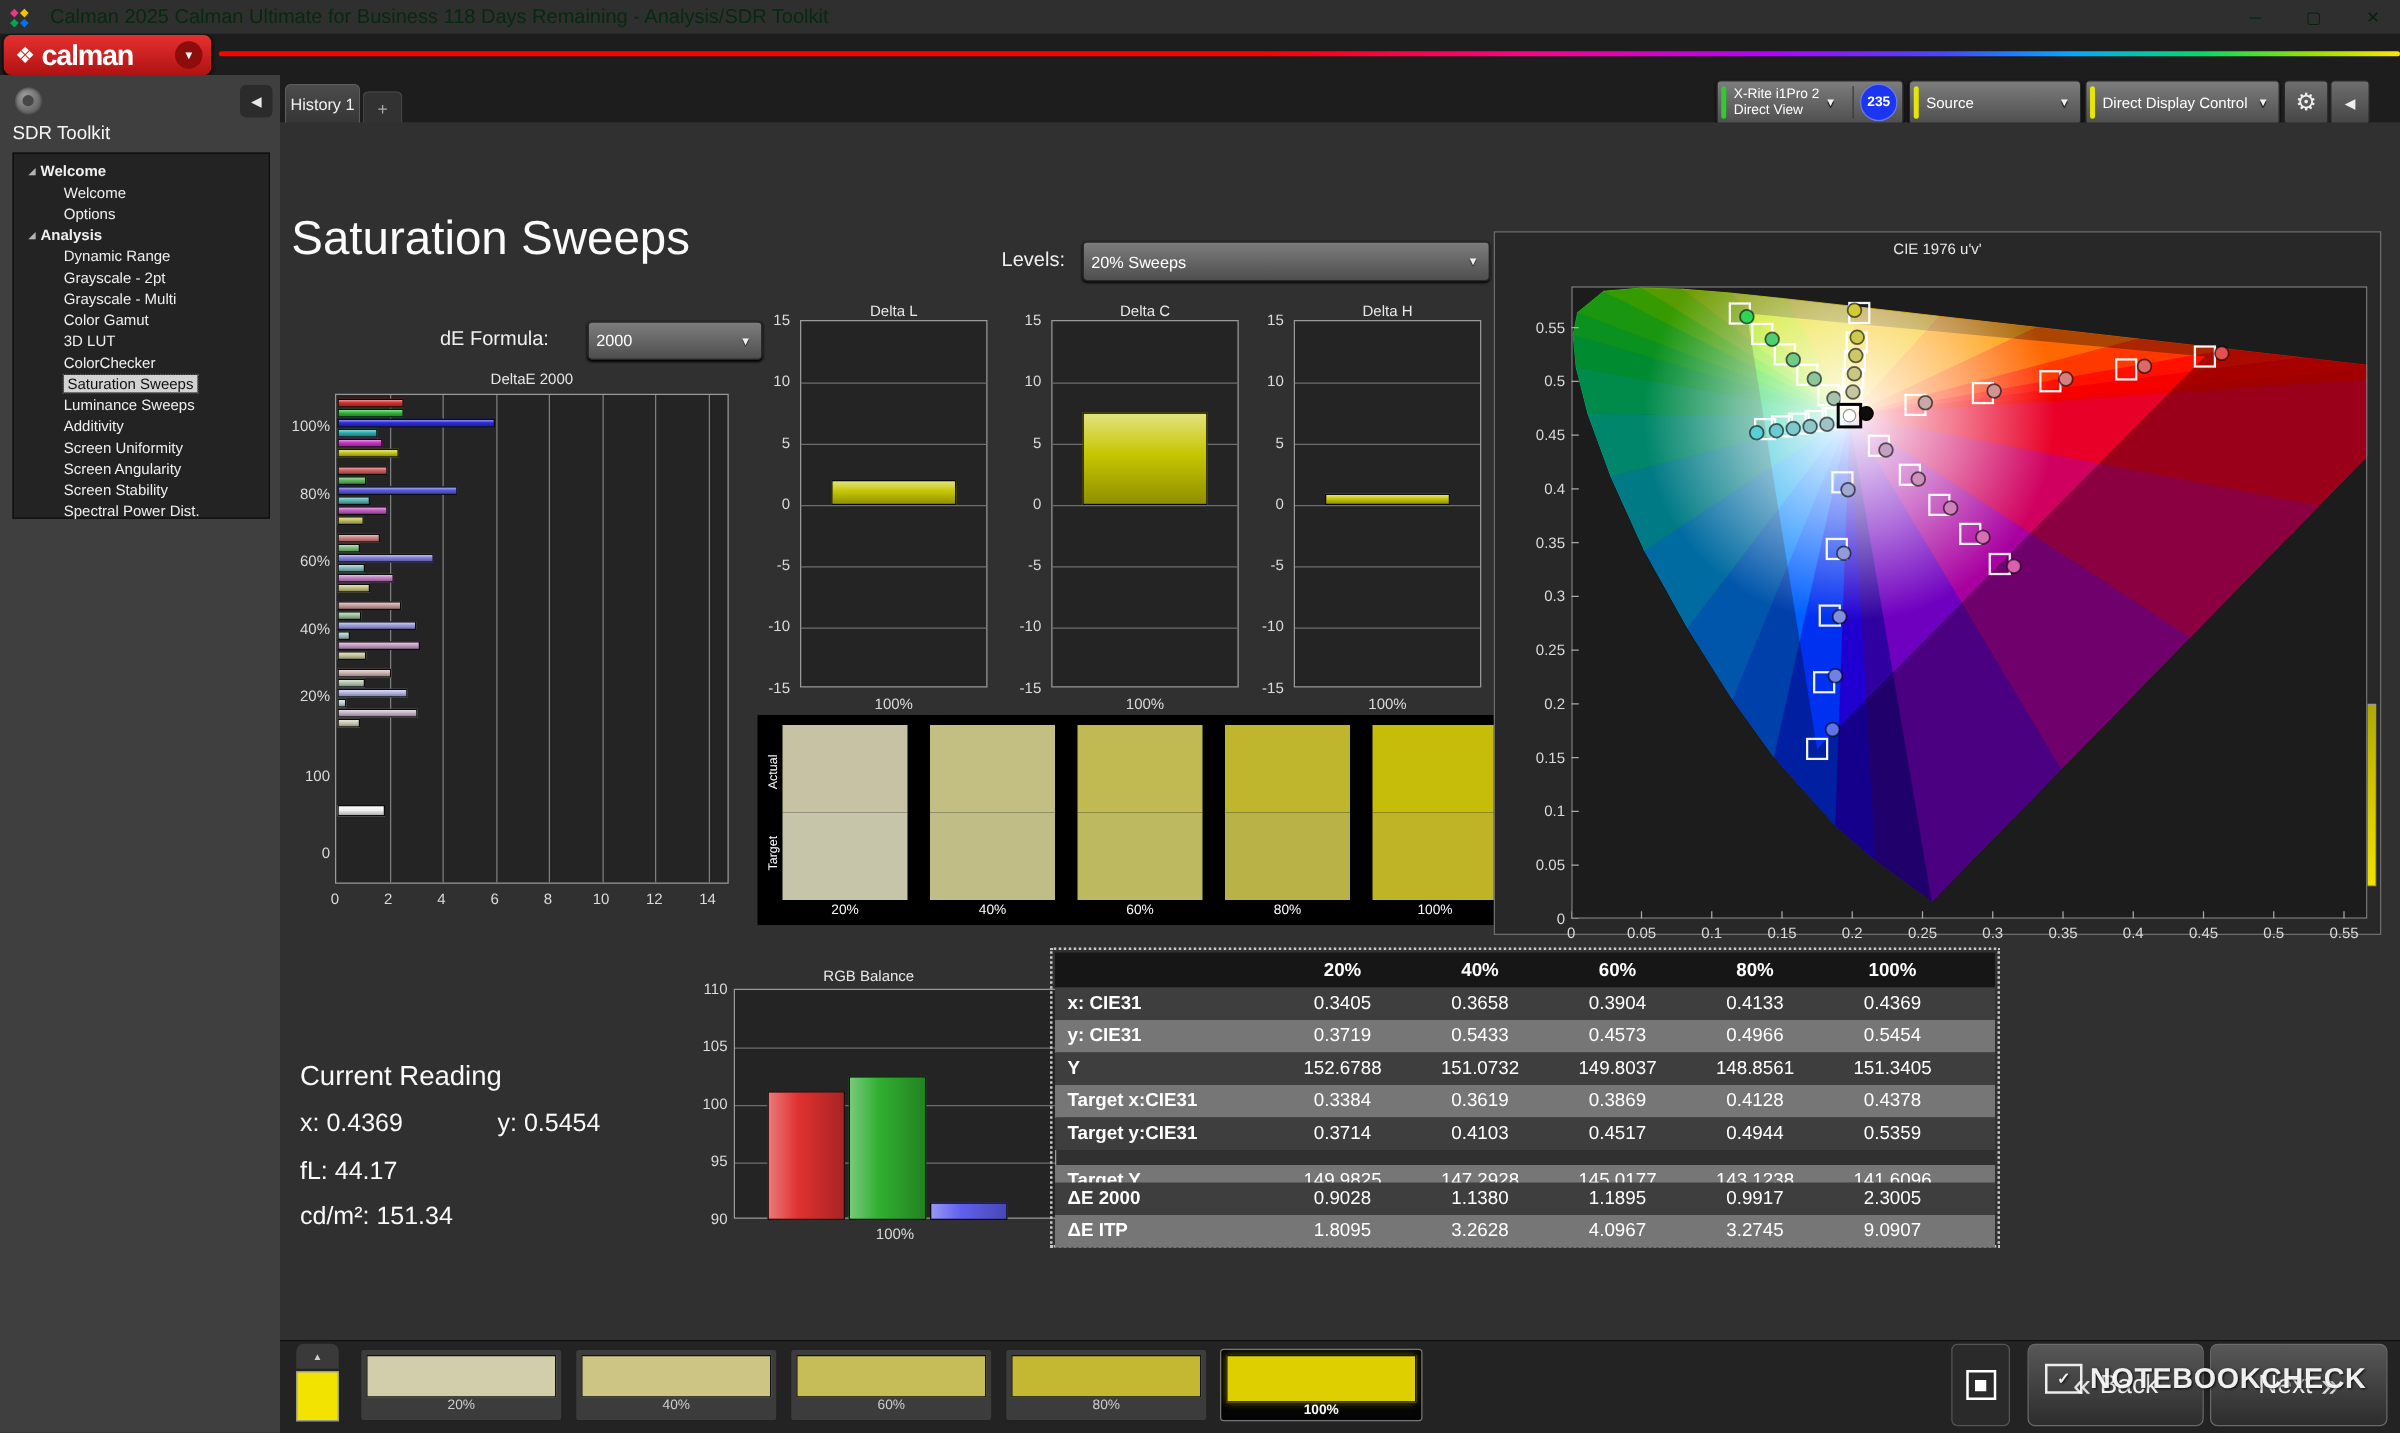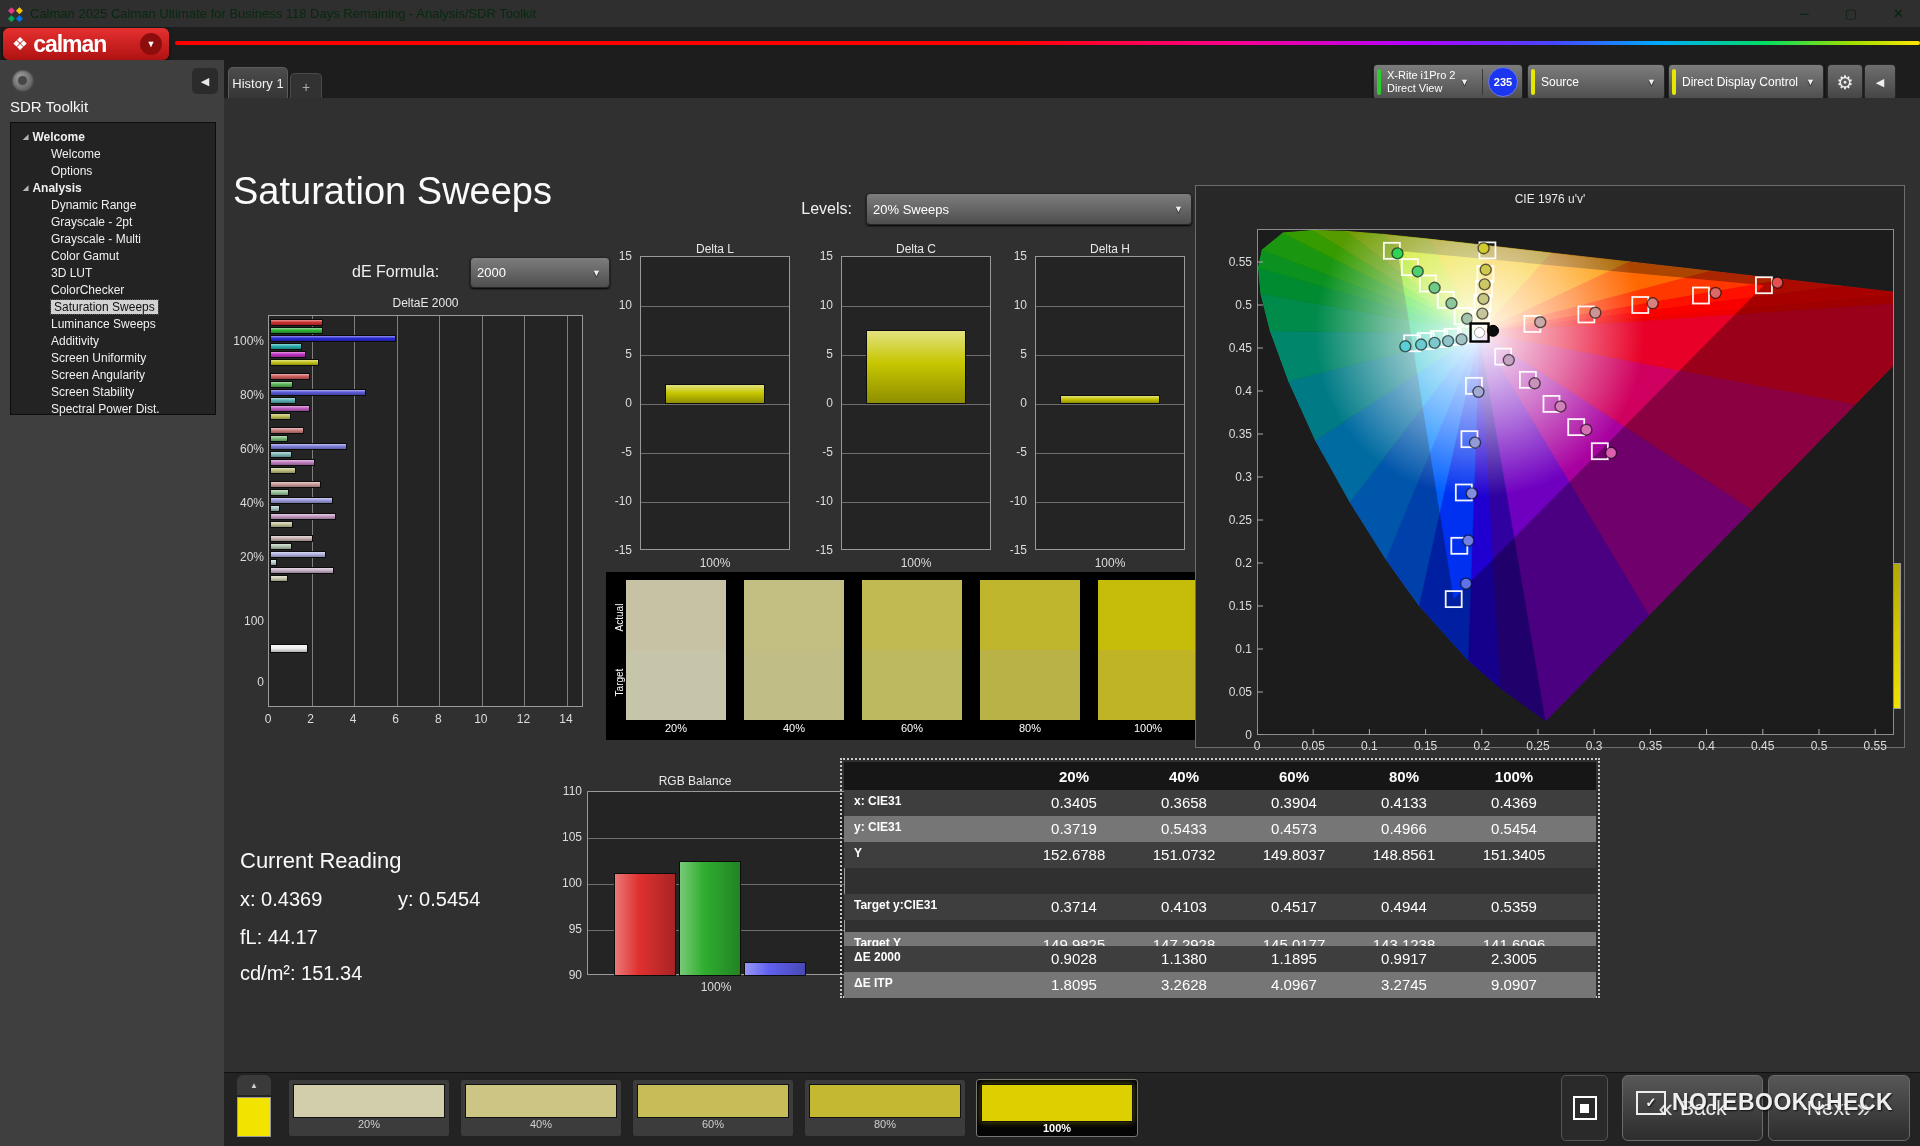--- a/index.html
+++ b/index.html
@@ -1,19 +1,19 @@
 <!DOCTYPE html>
 <html><head>
 <meta charset="utf-8">
 <style>
   html,body{margin:0;padding:0;background:#2f2f2f;width:1920px;height:1146px;overflow:hidden;
     font-family:"Liberation Sans",sans-serif;color:#eee;-webkit-font-smoothing:antialiased}
   
   .titlebar{position:absolute;left:0;top:0;width:1920px;height:27px;display:flex;align-items:center}
-  .titlebar .ttext{font-size:13px;color:#06290f;margin-left:6px;font-weight:400}
+  .titlebar .ttext{font-size:16px;color:#06290f;margin-left:16px;font-weight:400}
   .appicon{width:16px;height:16px;margin-left:8px;display:grid;grid-template-columns:8px 8px;line-height:8px;font-size:9px}
   .winbtns{margin-left:auto;margin-right:16px;display:flex;gap:36px;color:#03240c;font-size:13px}
   .winbtns span{cursor:default}
   
   .header-bg{position:absolute;left:0;top:27px;width:1920px;height:71px;background:#1d1d1d}
   .logo-btn{position:absolute;left:3px;top:28px;width:166px;height:32px;border-radius:6px;
     background:linear-gradient(#e63030,#b01212);display:flex;align-items:center;box-shadow:0 1px 3px #000}
   .logo-btn .dia{color:#fff;font-size:18px;margin-left:9px}
   .logo-btn .word{color:#fff;font-size:23px;font-weight:700;letter-spacing:-1px;margin-left:5px}
   .logo-btn .drop{margin-left:auto;margin-right:7px;width:22px;height:22px;border-radius:50%;
@@ -77,21 +77,21 @@
     background:linear-gradient(150deg,#7d8a06 0%,#a8a400 40%,#d2c400 70%,#f2e200 100%)}
   .inset .sq{position:absolute;left:105px;top:72px;width:14px;height:14px;border:2px solid #fff}
   .inset .dot{position:absolute;left:98px;top:42px;width:11px;height:11px;border-radius:50%;background:#ead800;border:1px solid #444}
   
   .sumline{position:absolute;font-size:24px;color:#fafafa;width:340px;text-align:center}
   .curline{position:absolute;font-size:20px;color:#fafafa}
   
   .table-box{position:absolute;left:616px;top:660px;width:760px;height:240px;border:2px dotted #c8c8c8;box-sizing:border-box}
   .t-row{position:absolute;left:2px;width:752px;height:26px}
   .t-row.dark{background:#3e3e3e}.t-row.light{background:#767676}
-  .t-label{position:absolute;left:10px;top:4px;font-size:12px;font-weight:700;color:#fff;white-space:nowrap}
+  .t-label{position:absolute;left:10px;top:4px;font-size:15px;font-weight:700;color:#fff;white-space:nowrap}
   .t-val{position:absolute;top:4px;width:110px;font-size:15px;color:#fff;text-align:center}
   .t-head{position:absolute;left:2px;top:2px;width:752px;height:28px;background:#161616}
   .t-head .t-val{font-weight:700;top:6px}
   
   .bottombar{position:absolute;left:224px;top:1072px;width:1696px;height:74px;background:#232323;border-top:1px solid #101010}
   .uptab{position:absolute;left:13px;top:2px;width:34px;height:20px;background:#3a3a3a;border-radius:6px 6px 0 0;
     color:#cfcfcf;font-size:8px;display:flex;align-items:center;justify-content:center}
   .ysq{position:absolute;left:13px;top:24px;width:32px;height:38px;background:#f2e400;border:1px solid #9a9a9a}
   .bswatch{position:absolute;top:6px;width:160px;height:56px;background:#3c3c3c;border-radius:3px;border:1px solid #222}
   .bswatch .sw{position:absolute;left:4px;top:4px;width:150px;height:32px;border:1px solid #111}
@@ -622,20 +622,28 @@
         <div class="t-val" style="left: 615px;">0.5454</div>
       </div>
       <div class="t-row dark" style="top: 82px;">
         <div class="t-label">Y</div>
         <div class="t-val" style="left: 175px;">152.6788</div>
         <div class="t-val" style="left: 285px;">151.0732</div>
         <div class="t-val" style="left: 395px;">149.8037</div>
         <div class="t-val" style="left: 505px;">148.8561</div>
         <div class="t-val" style="left: 615px;">151.3405</div>
       </div>
+      <div class="t-row light" style="top: 108px;">
+        <div class="t-label">Target x:CIE31</div>
+        <div class="t-val" style="left: 175px;">0.3384</div>
+        <div class="t-val" style="left: 285px;">0.3619</div>
+        <div class="t-val" style="left: 395px;">0.3869</div>
+        <div class="t-val" style="left: 505px;">0.4128</div>
+        <div class="t-val" style="left: 615px;">0.4378</div>
+      </div>
       <div class="t-row dark" style="top: 134px;">
         <div class="t-label">Target y:CIE31</div>
         <div class="t-val" style="left: 175px;">0.3714</div>
         <div class="t-val" style="left: 285px;">0.4103</div>
         <div class="t-val" style="left: 395px;">0.4517</div>
         <div class="t-val" style="left: 505px;">0.4944</div>
         <div class="t-val" style="left: 615px;">0.5359</div>
       </div>
       <div class="t-row light" style="top: 172px;">
         <div class="t-label">Target Y</div>

